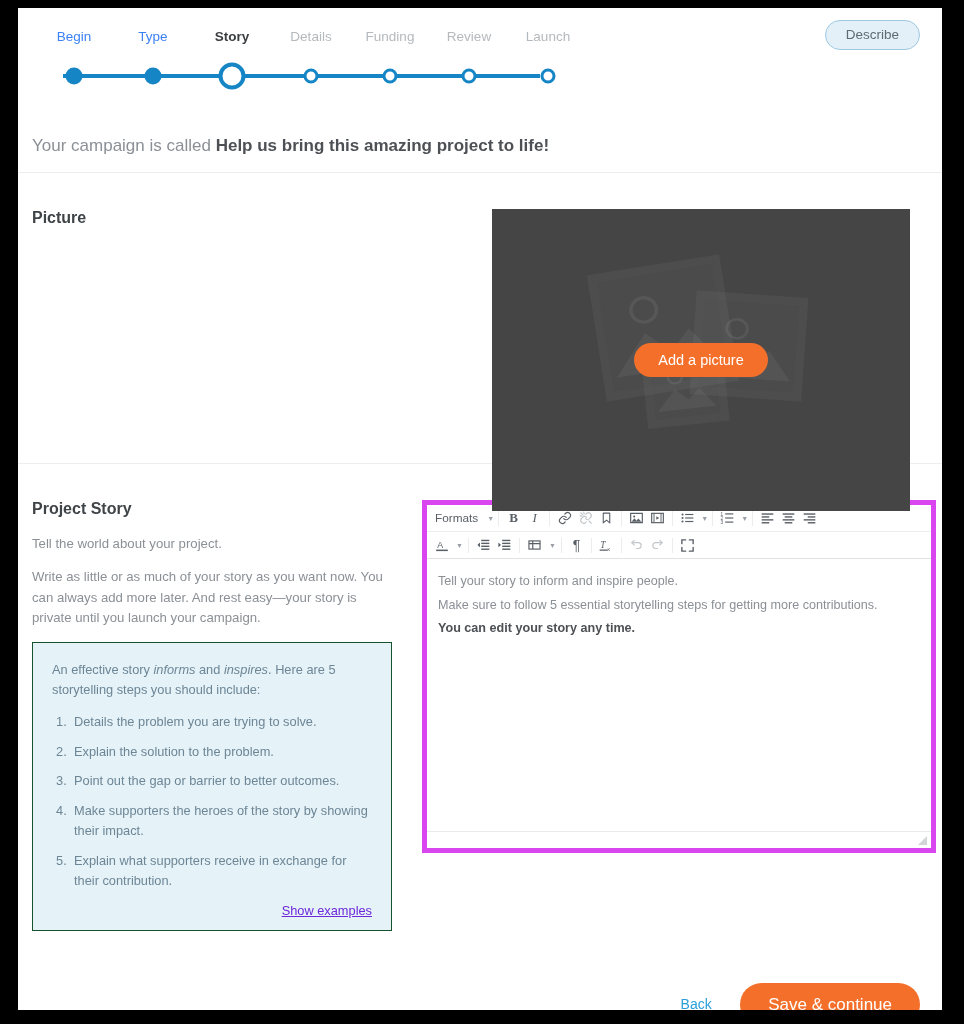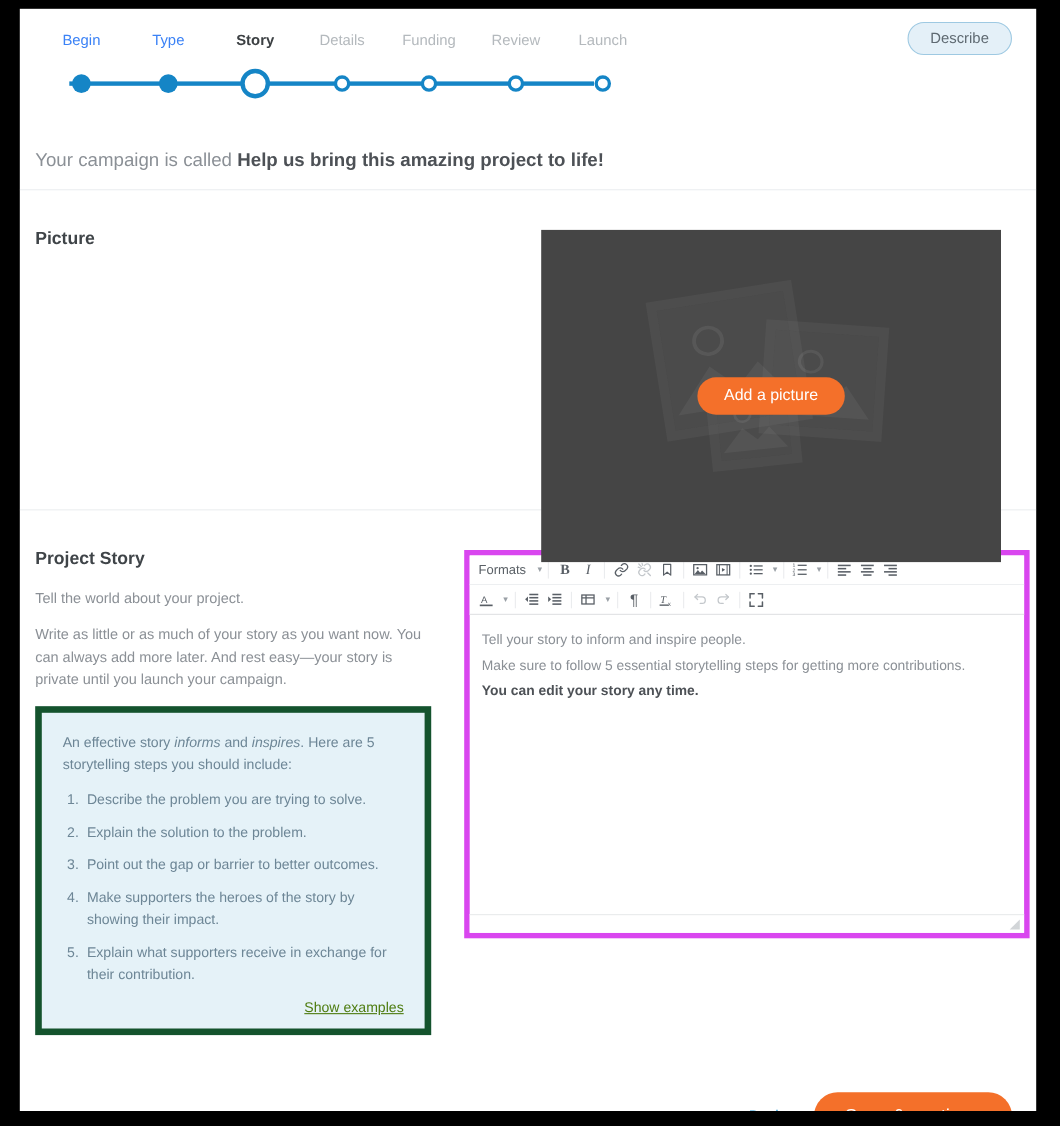--- a/index.html
+++ b/index.html
@@ -89,37 +89,37 @@
     position: relative; z-index: 5;
     background: #f4702a; color: #ffffff;
     border: none; border-radius: 20px;
     font-size: 14.5px; padding: 10px 24px;
     cursor: pointer; line-height: 1;
   }
 
   
   .story-block { padding-bottom: 30px; }
   .tipbox {
-    background: #e5f2f8; border: 6px solid #14532d;
+    background: #e5f2f8; border: 1px solid #14532d;
     padding: 17px 19px 12px 19px; margin-top: 8px;
     width: 360px;
   }
   .tipbox-intro { font-size: 12.8px; color: #6d8696; line-height: 1.6; margin-bottom: 11px; }
   .tipbox-intro em { font-style: italic; }
   .tip-list { list-style: none; counter-reset: tipc; }
   .tip-list li {
     counter-increment: tipc; position: relative;
     font-size: 12.8px; color: #6d8696; line-height: 1.55;
     padding-left: 22px; margin-bottom: 10px;
   }
   .tip-list li::before {
     content: counter(tipc) "."; position: absolute; left: 4px; top: 0;
   }
   .show-examples {
-    text-align: right; font-size: 12.8px; color: #4d7c0f;
+    text-align: right; font-size: 12.8px; color: #6d28d9;
     text-decoration: underline; cursor: pointer; padding-top: 2px;
   }
 
   
   .editor { border: 5px solid #d946ef; background: #ffffff; width: 514px; }
   .tb-row {
     display: flex; align-items: center; flex-wrap: nowrap;
     padding: 3px 4px; border-bottom: 1px solid #eceef0;
     background: #ffffff; height: 27px;
   }
@@ -241,21 +241,21 @@
 
   <div class="section story-block">
     <div class="sec-left">
       <div class="sec-title">Project Story</div>
       <div class="sec-p">Tell the world about your project.</div>
       <div class="sec-p">Write as little or as much of your story as you want now. You can always add more later. And rest easy—your story is private until you launch your campaign.</div>
 
       <div class="tipbox">
         <div class="tipbox-intro"><span>An effective story </span><em>informs</em><span> and </span><em>inspires</em><span>. Here are 5 storytelling steps you should include:</span></div>
         <ol class="tip-list">
-          <li>Describe the problem you are trying to solve.</li>
+          <li>Details the problem you are trying to solve.</li>
           <li>Explain the solution to the problem.</li>
           <li>Point out the gap or barrier to better outcomes.</li>
           <li>Make supporters the heroes of the story by showing their impact.</li>
           <li>Explain what supporters receive in exchange for their contribution.</li>
         </ol>
         <div class="show-examples">Show examples</div>
       </div>
     </div>
 
     <div class="sec-right">

